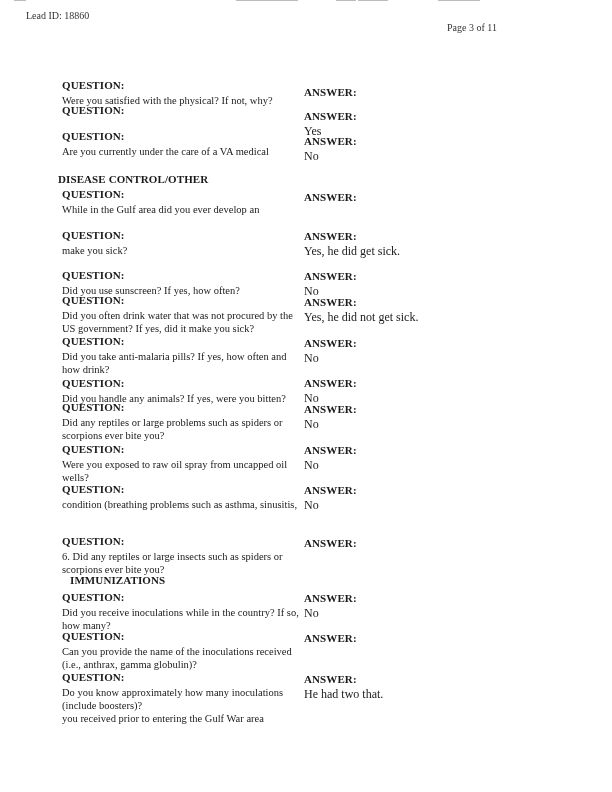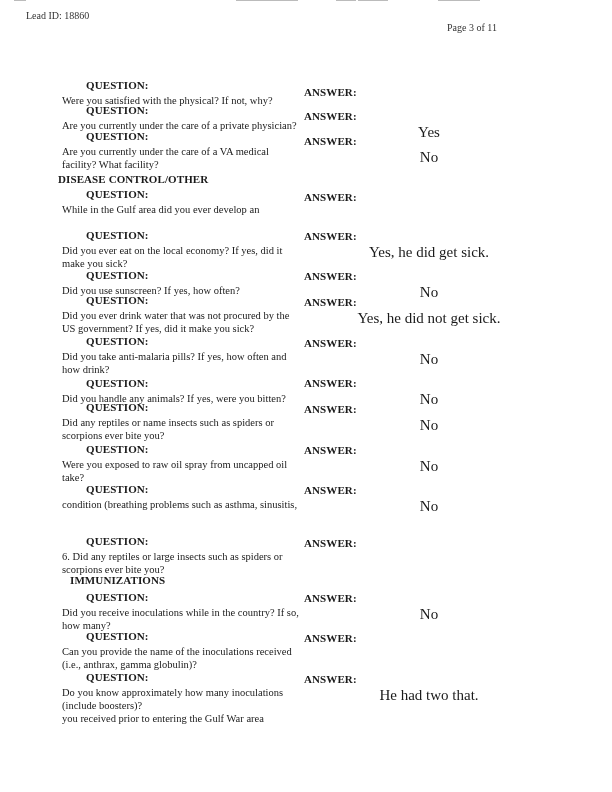--- a/index.html
+++ b/index.html
@@ -3,23 +3,23 @@
 <meta charset="utf-8">
 <style>
   html, body { margin:0; padding:0; background:#ffffff; }
   body { width:612px; height:792px; position:relative; overflow:hidden;
          font-family:"Liberation Serif", "DejaVu Serif", serif; color:#1a1a1a; }
   .abs { position:absolute; white-space:nowrap;text-align:center; }
   .hdr { font-size:10px; color:#333; }
   .scanline { position:absolute; top:0; height:1px; background:#bbb; }
   .qlabel, .alabel, .section { font-weight:bold; font-size:11px; letter-spacing:0.1px; }
   .qtext { font-size:10.5px; line-height:13px; }
-  .aval { font-size:15px;text-align:center; }
+  .aval { font-size:12px; }
   .qblock { position:absolute; left:62px; width:240px; }
-  .qblock .qlabel { display:block; margin-bottom:3px;margin-left:24px; }
+  .qblock .qlabel { display:block; margin-bottom:3px; }
   .qblock .line { display:block; white-space:nowrap; }
   .ablock { position:absolute; left:304px; width:250px; }
   .ablock .alabel { display:block; margin-bottom:2px; }
   .ablock .aval { display:block; }
 </style>
 </head>
 <body>
 
 <div class="scanline" style="left:14px;width:12px;"></div>
 <div class="scanline" style="left:236px;width:62px;"></div>
@@ -34,70 +34,67 @@
   <span class="qlabel">QUESTION:</span>
   <span class="line qtext">Were you satisfied with the physical?  If not, why?</span>
 </div>
 <div class="ablock" style="top:86px;">
   <span class="alabel">ANSWER:</span>
   <span class="aval"></span>
 </div>
 
 <div class="qblock" style="top:104px;">
   <span class="qlabel">QUESTION:</span>
-  <span class="line qtext">Are you currently under the care of a private physician?</span>
 </div>
 <div class="ablock" style="top:110px;">
   <span class="alabel">ANSWER:</span>
   <span class="aval">Yes</span>
 </div>
 
 <div class="qblock" style="top:130px;">
   <span class="qlabel">QUESTION:</span>
   <span class="line qtext">Are you currently under the care of a VA medical</span>
-  <span class="line qtext">facility?  What facility?</span>
 </div>
 <div class="ablock" style="top:135px;">
   <span class="alabel">ANSWER:</span>
   <span class="aval">No</span>
 </div>
 
 <div class="abs section" style="left:58px;top:173px;">DISEASE CONTROL/OTHER</div>
 
 <div class="qblock" style="top:188px;">
   <span class="qlabel">QUESTION:</span>
   <span class="line qtext">While in the Gulf area did you ever develop an</span>
 </div>
 <div class="ablock" style="top:191px;">
   <span class="alabel">ANSWER:</span>
   <span class="aval"></span>
 </div>
 
 <div class="qblock" style="top:229px;">
   <span class="qlabel">QUESTION:</span>
-  <span class="line qtext">Did you ever eat on the local economy?  If yes, did it</span>
   <span class="line qtext">make you sick?</span>
 </div>
 <div class="ablock" style="top:230px;">
   <span class="alabel">ANSWER:</span>
   <span class="aval">Yes, he did get sick.</span>
 </div>
 
 <div class="qblock" style="top:269px;">
   <span class="qlabel">QUESTION:</span>
   <span class="line qtext">Did you use sunscreen?  If yes, how often?</span>
 </div>
 <div class="ablock" style="top:270px;">
   <span class="alabel">ANSWER:</span>
   <span class="aval">No</span>
 </div>
 
 <div class="qblock" style="top:294px;">
   <span class="qlabel">QUESTION:</span>
-  <span class="line qtext">Did you ever drink water that was not procured by the</span>
+  <span class="line qtext">Did you often drink water that was not procured by the</span>
   <span class="line qtext">US government?   If yes, did it make you sick?</span>
 </div>
 <div class="ablock" style="top:296px;">
   <span class="alabel">ANSWER:</span>
   <span class="aval">Yes, he did not get sick.</span>
 </div>
 
 <div class="qblock" style="top:335px;">
   <span class="qlabel">QUESTION:</span>
   <span class="line qtext">Did you take anti-malaria pills?  If yes, how often and</span>
@@ -112,32 +109,32 @@
   <span class="qlabel">QUESTION:</span>
   <span class="line qtext">Did you handle any animals?  If yes, were you bitten?</span>
 </div>
 <div class="ablock" style="top:377px;">
   <span class="alabel">ANSWER:</span>
   <span class="aval">No</span>
 </div>
 
 <div class="qblock" style="top:401px;">
   <span class="qlabel">QUESTION:</span>
-  <span class="line qtext">Did any reptiles or name insects such as spiders or</span>
+  <span class="line qtext">Did any reptiles or large problems such as spiders or</span>
   <span class="line qtext">scorpions ever bite you?</span>
 </div>
 <div class="ablock" style="top:403px;">
   <span class="alabel">ANSWER:</span>
   <span class="aval">No</span>
 </div>
 
 <div class="qblock" style="top:443px;">
   <span class="qlabel">QUESTION:</span>
   <span class="line qtext">Were you exposed to raw oil spray from uncapped oil</span>
-  <span class="line qtext">take?</span>
+  <span class="line qtext">wells?</span>
 </div>
 <div class="ablock" style="top:444px;">
   <span class="alabel">ANSWER:</span>
   <span class="aval">No</span>
 </div>
 
 <div class="qblock" style="top:483px;">
   <span class="qlabel">QUESTION:</span>
   <span class="line qtext">condition (breathing problems such as asthma, sinusitis,</span>
 </div>

